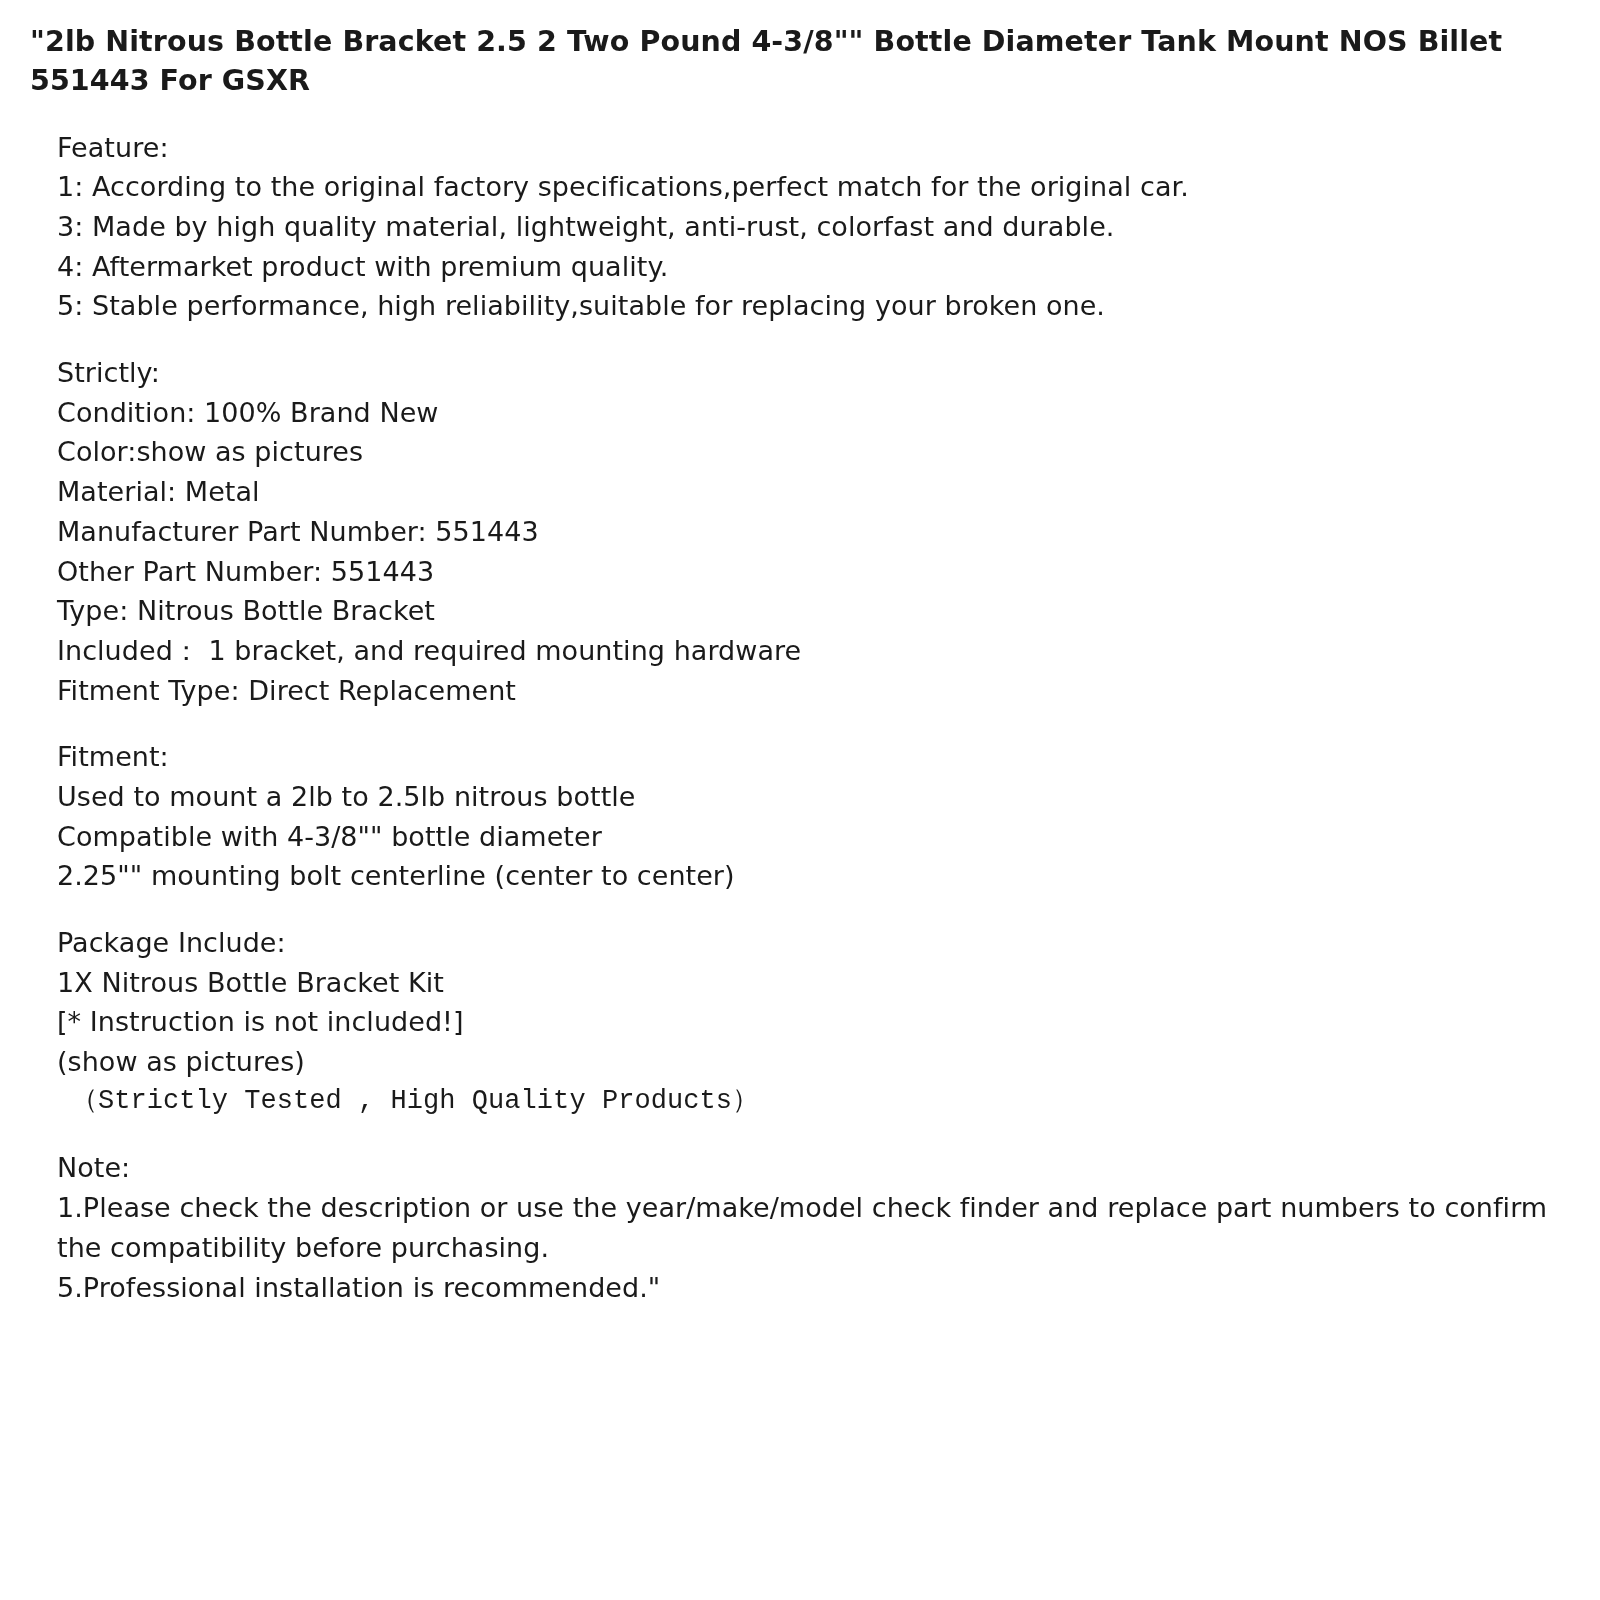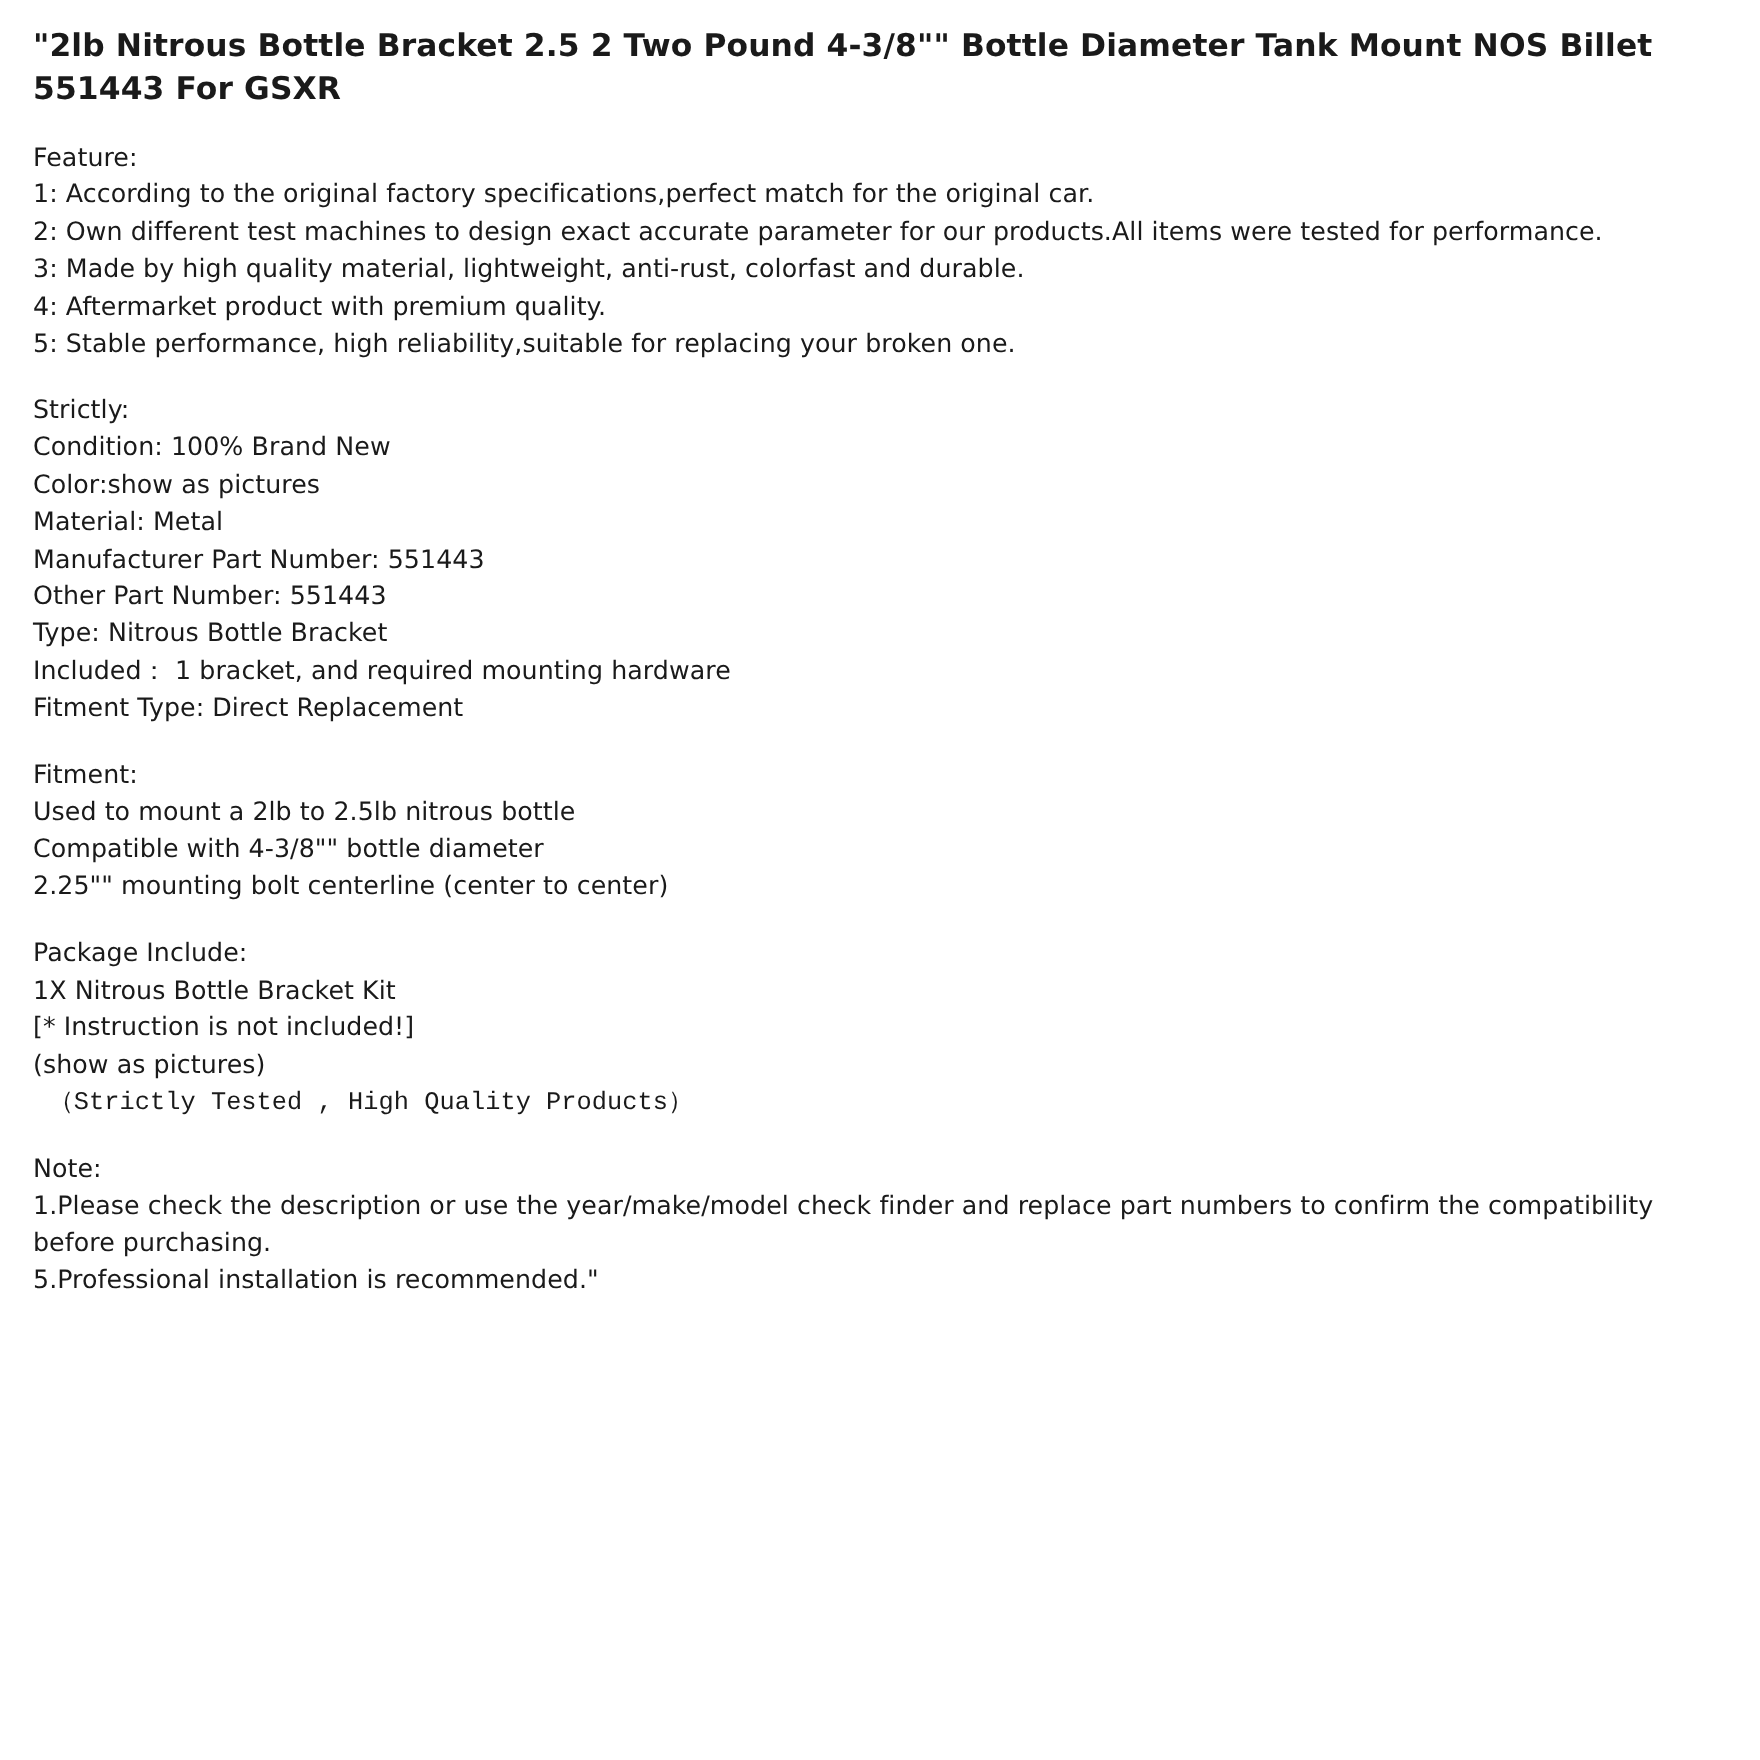--- a/index.html
+++ b/index.html
@@ -25,41 +25,41 @@
     font-weight: bold;
     line-height: 1.38;
     letter-spacing: 0.1px;
     margin: 0 0 0 0;
     max-width: 1490px;
   }
   .block {
     margin-top: 27px;
   }
   .line {
-    font-size: 23px;
+    font-size: 27px;
     line-height: 1.47;
     letter-spacing: 0.05px;
     max-width: 1530px;
+    margin-left: 27px;
   }
   .indent-line {
     padding-left: 14px;
     font-family: Liberation Mono, monospace;
   }
 </style>
 </head>
 <body>
 
 <div class="page">
 
   <div class="title">"2lb Nitrous Bottle Bracket 2.5 2 Two Pound 4-3/8"" Bottle Diameter Tank Mount NOS Billet 551443 For GSXR</div>
 
   <div class="block">
     <div class="line">Feature:</div>
     <div class="line">1: According to the original factory specifications,perfect match for the original car.</div>
-    <div class="line">2: Own different test machines to design exact accurate parameter for our products.All items were tested for performance.</div>
     <div class="line">3: Made by high quality material, lightweight, anti-rust, colorfast and durable.</div>
     <div class="line">4: Aftermarket product with premium quality.</div>
     <div class="line">5: Stable performance, high reliability,suitable for replacing your broken one.</div>
   </div>
 
   <div class="block">
     <div class="line">Strictly:</div>
     <div class="line">Condition: 100% Brand New</div>
     <div class="line">Color:show as pictures</div>
     <div class="line">Material: Metal</div>

